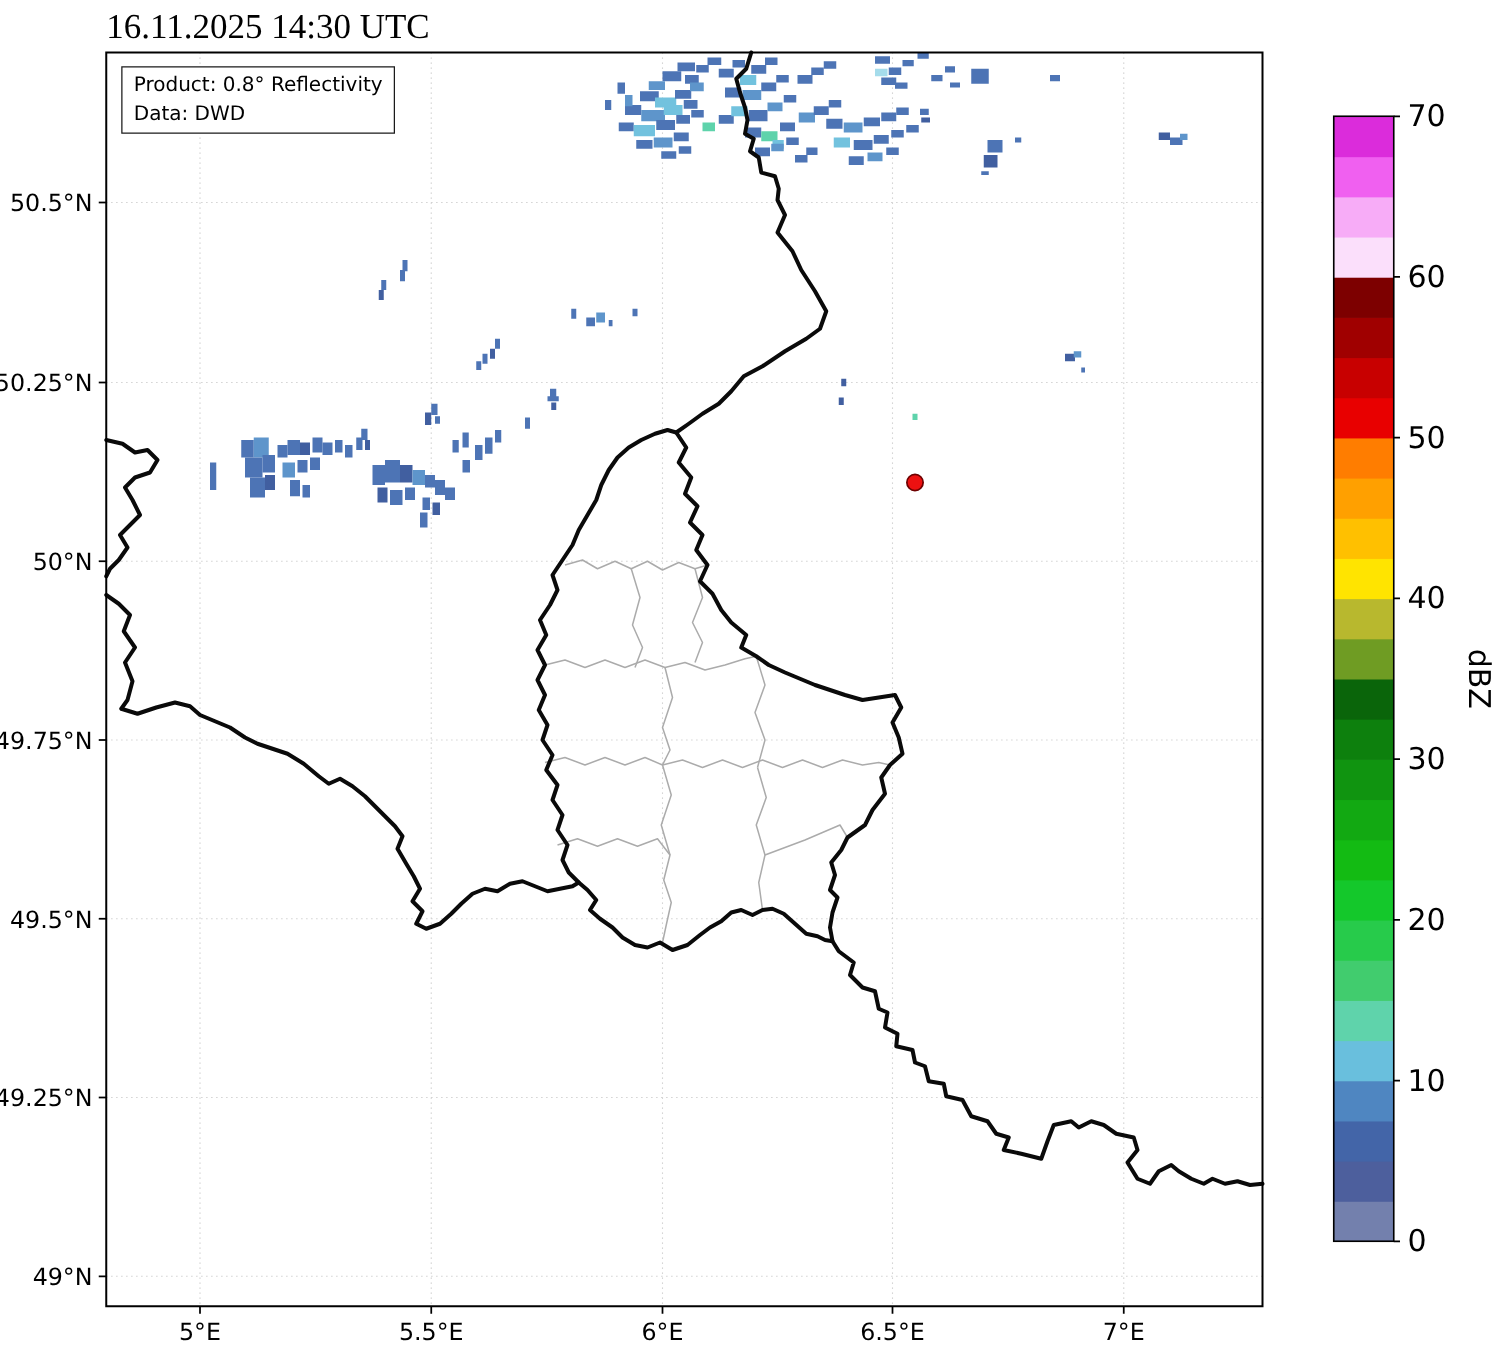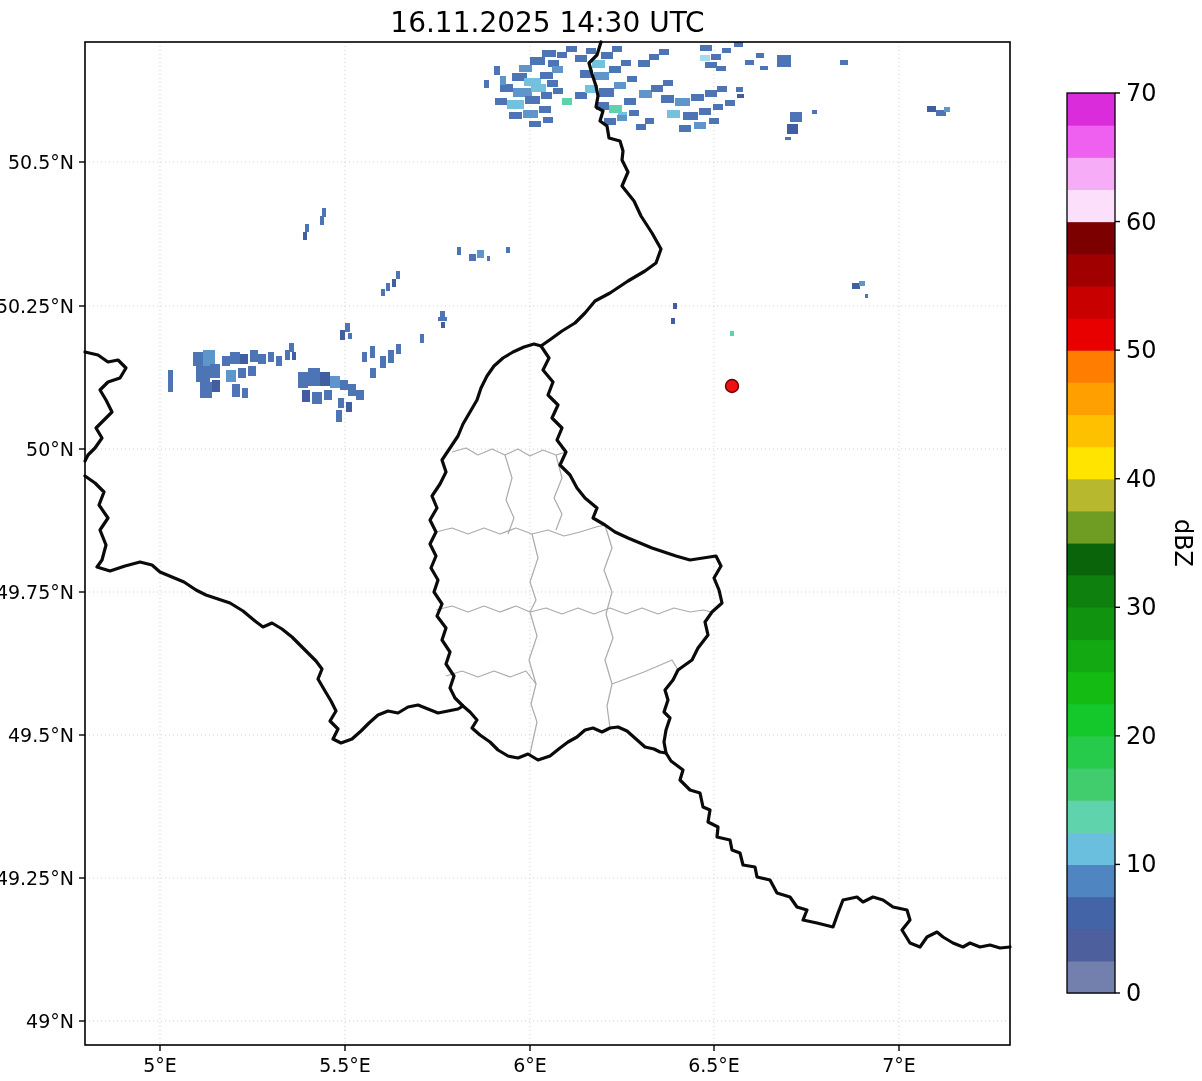--- a/index.html
+++ b/index.html
@@ -1,19 +1,19 @@
 <!DOCTYPE html>
 <html><head>
 <meta charset="utf-8">
 <style>
   html,body{margin:0;padding:0;background:#ffffff;}
   .figure{position:relative;width:1202px;height:1081px;background:#ffffff;
           font-family:"DejaVu Sans", sans-serif;overflow:hidden;}
-  .title{position:absolute;left:85px;top:6px;width:925px;text-align:center;
-         font-size:28px;color:#000;}
+  .title{position:absolute;left:85px;top:6px;width:925px;
+         font-size:28px;color:#000;font-family:Liberation Serif, serif;}
   .annotation{position:absolute;left:97px;top:53px;background:#fff;
               border:1.3px solid #1a1a1a;padding:3px 9px 4px 9px;font-size:16px;
               line-height:1.42;color:#000;z-index:5;}
   .cbar-label{position:absolute;left:1153px;top:513px;width:60px;height:60px;
               display:flex;align-items:center;justify-content:center;
               transform:rotate(90deg);font-size:24px;color:#000;}
   svg{position:absolute;left:0;top:0;}
   text{font-family:"DejaVu Sans", sans-serif;fill:#000;}
 </style>
 </head>
@@ -288,15 +288,19 @@
         <text x="1126" y="486.7142857142857" text-anchor="start" font-size="24">40</text>
         <line x1="1115" y1="350.1428571428571" x2="1120" y2="350.1428571428571" stroke="#000" stroke-width="1.4"></line>
         <text x="1126" y="358.1428571428571" text-anchor="start" font-size="24">50</text>
         <line x1="1115" y1="221.5714285714286" x2="1120" y2="221.5714285714286" stroke="#000" stroke-width="1.4"></line>
         <text x="1126" y="229.5714285714286" text-anchor="start" font-size="24">60</text>
         <line x1="1115" y1="93" x2="1120" y2="93" stroke="#000" stroke-width="1.4"></line>
         <text x="1126" y="101" text-anchor="start" font-size="24">70</text>
       </g>
     </svg>
 
+  <div class="annotation">
+    <div>Product: 0.8° Reflectivity</div>
+    <div>Data: DWD</div>
+  </div>
 
   <div class="cbar-label">dBZ</div>
 </div>
 
 </body></html>

